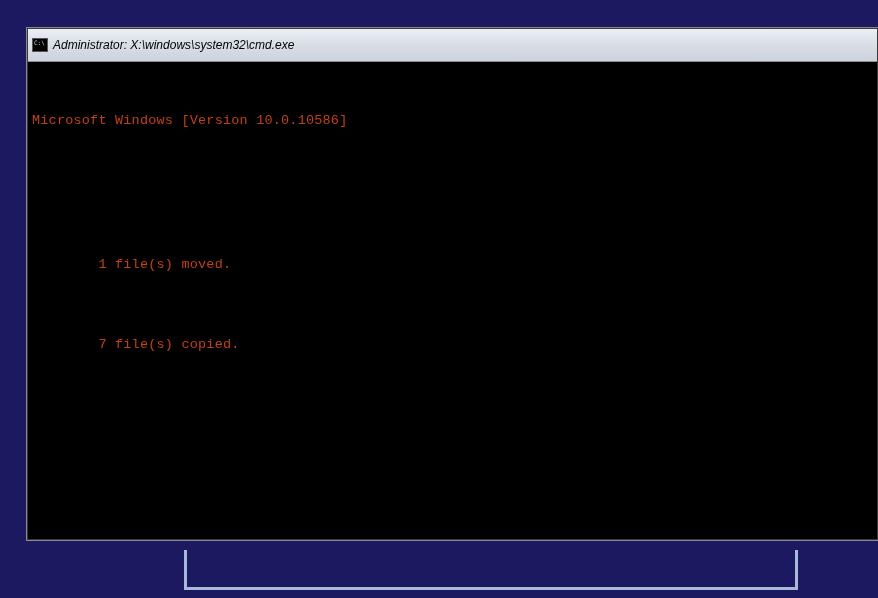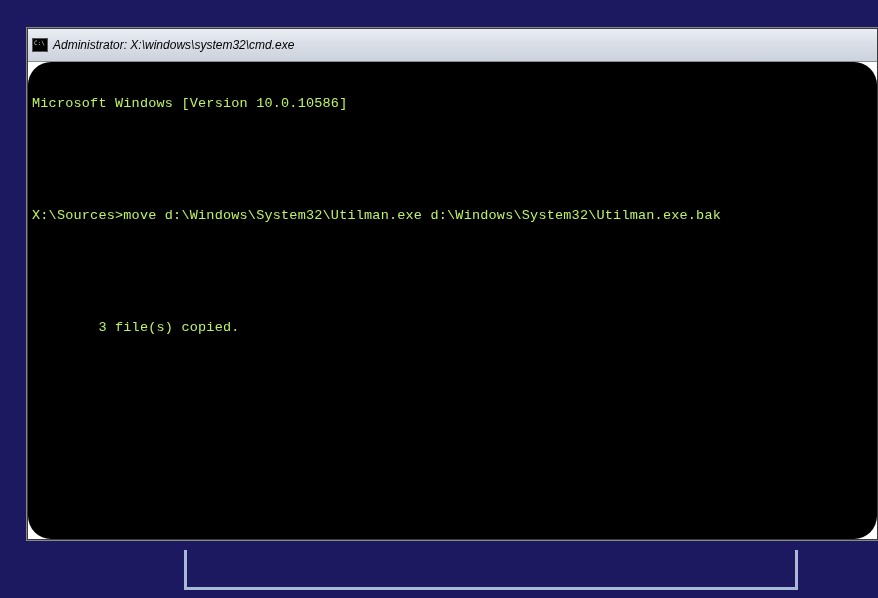--- a/index.html
+++ b/index.html
@@ -57,29 +57,28 @@
       font-family: "Consolas", monospace;
       font-style: normal;
       line-height: 1;
       position: absolute;
       top: 1px;
       left: 1px;
     }
     .terminal {
       flex: 1;
       background: #000000;
-      color: #bef264;
+      color: #c2410c;
       font-family: "Consolas", "Courier New", monospace;
       font-size: 13.5px;
       line-height: 16px;
-      padding: 2px 4px;
+      padding: 19px 4px;
       white-space: pre;
       overflow: hidden;
       letter-spacing: 0.2px;
-      border-radius: 23px;
     }
     .terminal-line {
       white-space: pre;
     }
     .bottom-bar {
       position: absolute;
       bottom: 8px;
       left: 184px;
       width: 614px;
       height: 40px;
@@ -94,22 +93,22 @@
 
 <div class="window">
   <div class="titlebar">
     <span class="titlebar-icon"></span>
     <span>Administrator: X:\windows\system32\cmd.exe</span>
   </div>
   <div class="terminal">
     <div class="terminal-line">Microsoft Windows [Version 10.0.10586]</div>
     <div class="terminal-line"></div>
     <div class="terminal-line"></div>
-    <div class="terminal-line">X:\Sources&gt;move d:\Windows\System32\Utilman.exe d:\Windows\System32\Utilman.exe.bak</div>
     <div class="terminal-line"></div>
+    <div class="terminal-line">        1 file(s) moved.</div>
     <div class="terminal-line"></div>
-    <div class="terminal-line">        3 file(s) copied.</div>
+    <div class="terminal-line">        7 file(s) copied.</div>
     <div class="terminal-line"></div>
     
   </div>
 </div>
 
 <div class="bottom-bar"></div>
 
 </body></html>

